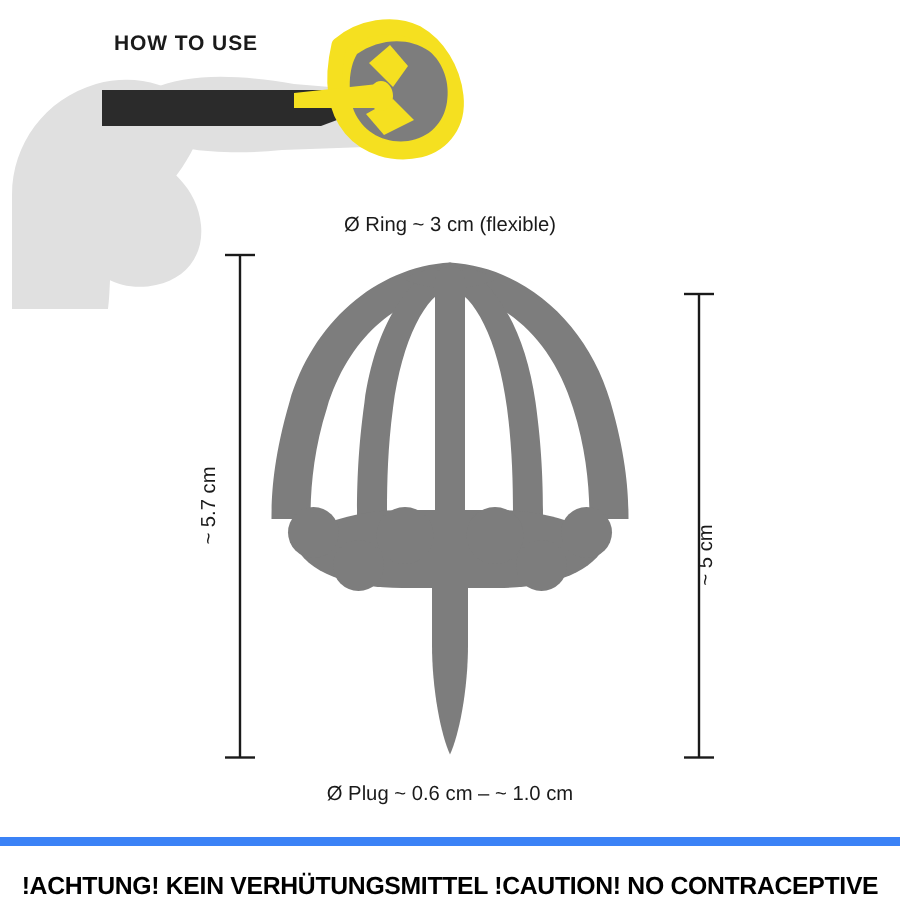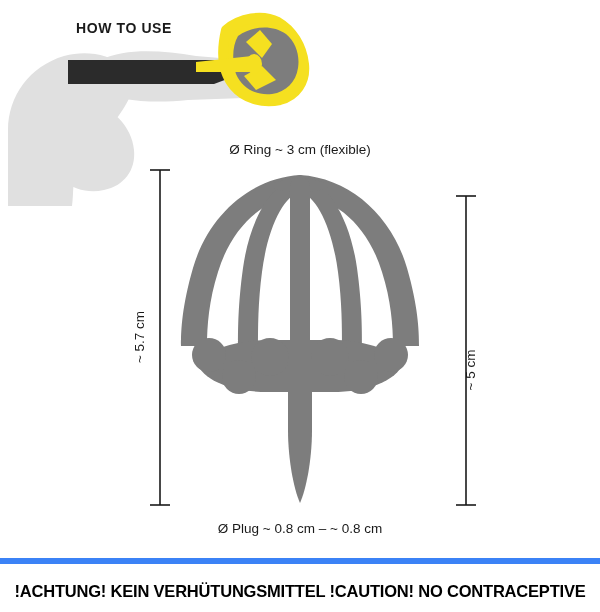--- a/index.html
+++ b/index.html
@@ -166,21 +166,21 @@
     </svg>
 
     <div class="how-to-use">HOW TO USE</div>
 
     <div class="ring-caption">Ø Ring ~ 3 cm (flexible)</div>
 
     <div class="dim-label dim-left">~ 5.7 cm</div>
 
     <div class="dim-label dim-right">~ 5 cm</div>
 
-    <div class="plug-caption">Ø Plug ~ 0.8 cm – ~ 0.8 cm</div>
+    <div class="plug-caption">Ø Plug ~ 0.6 cm – ~ 1.0 cm</div>
 
   </div>
 
   <div class="warning-bar">
     <span class="warning-text">!ACHTUNG! KEIN VERHÜTUNGSMITTEL !CAUTION! NO CONTRACEPTIVE</span>
   </div>
 
 </div>
 
 </body></html>

